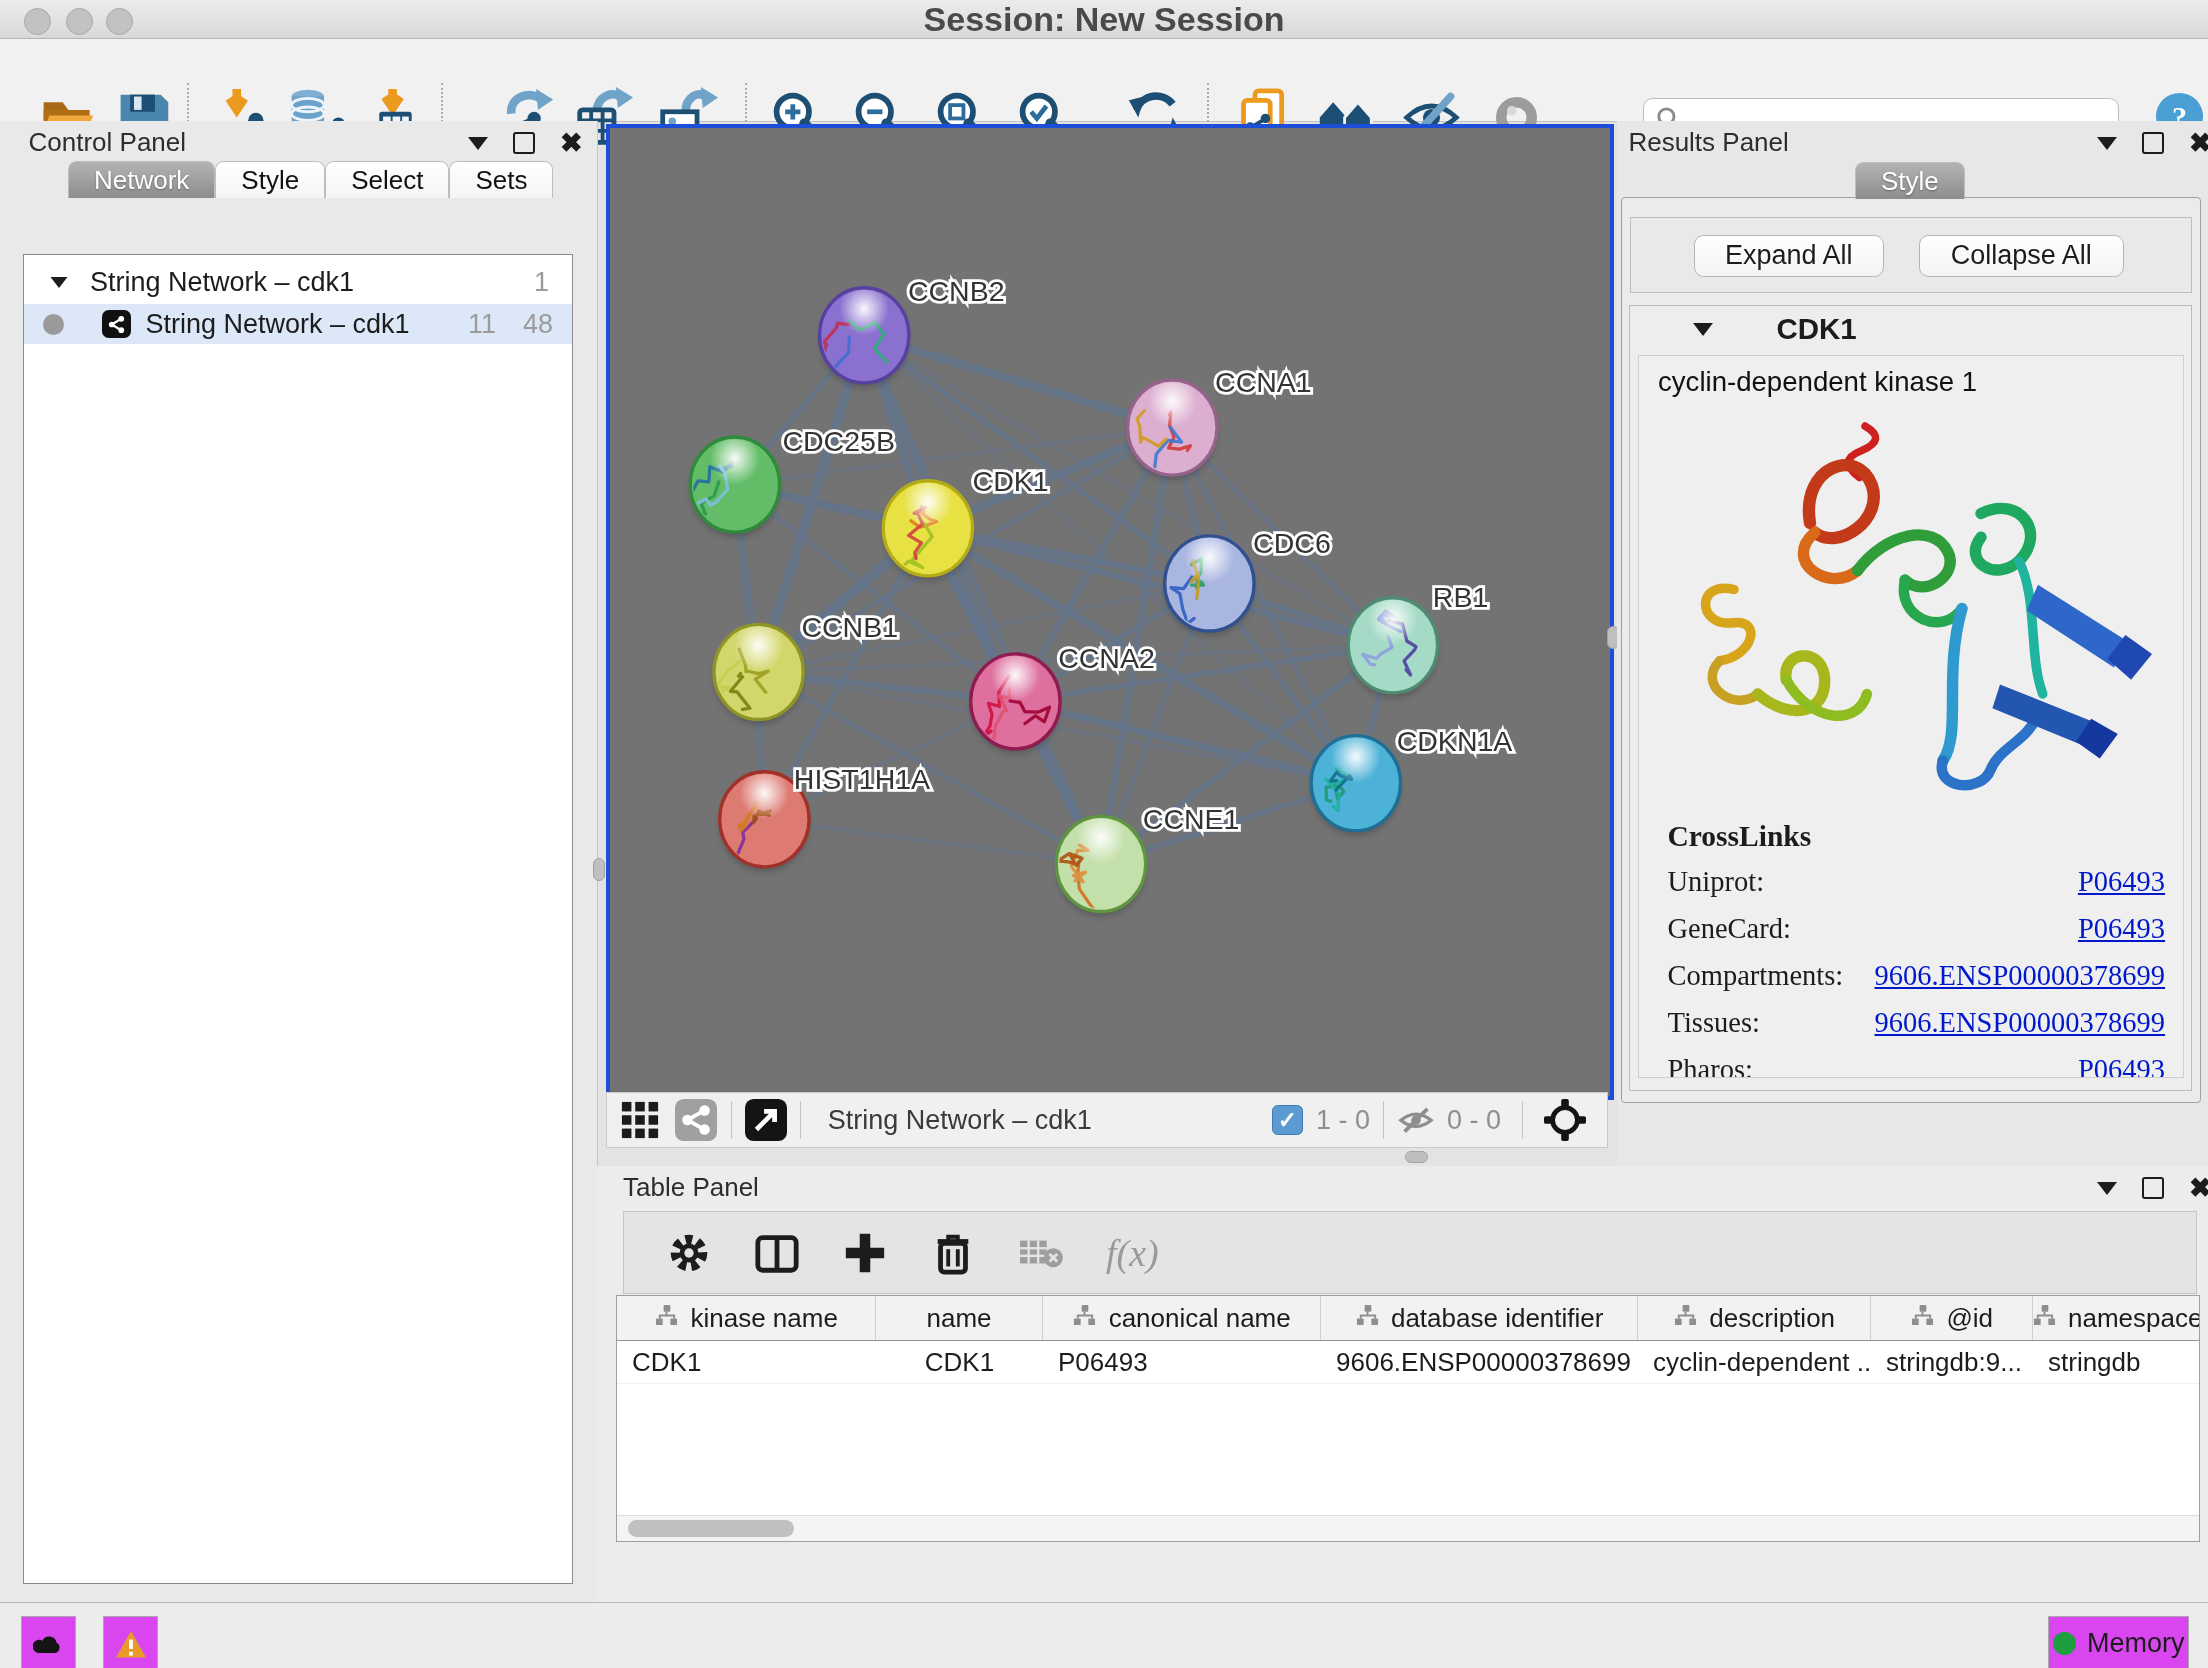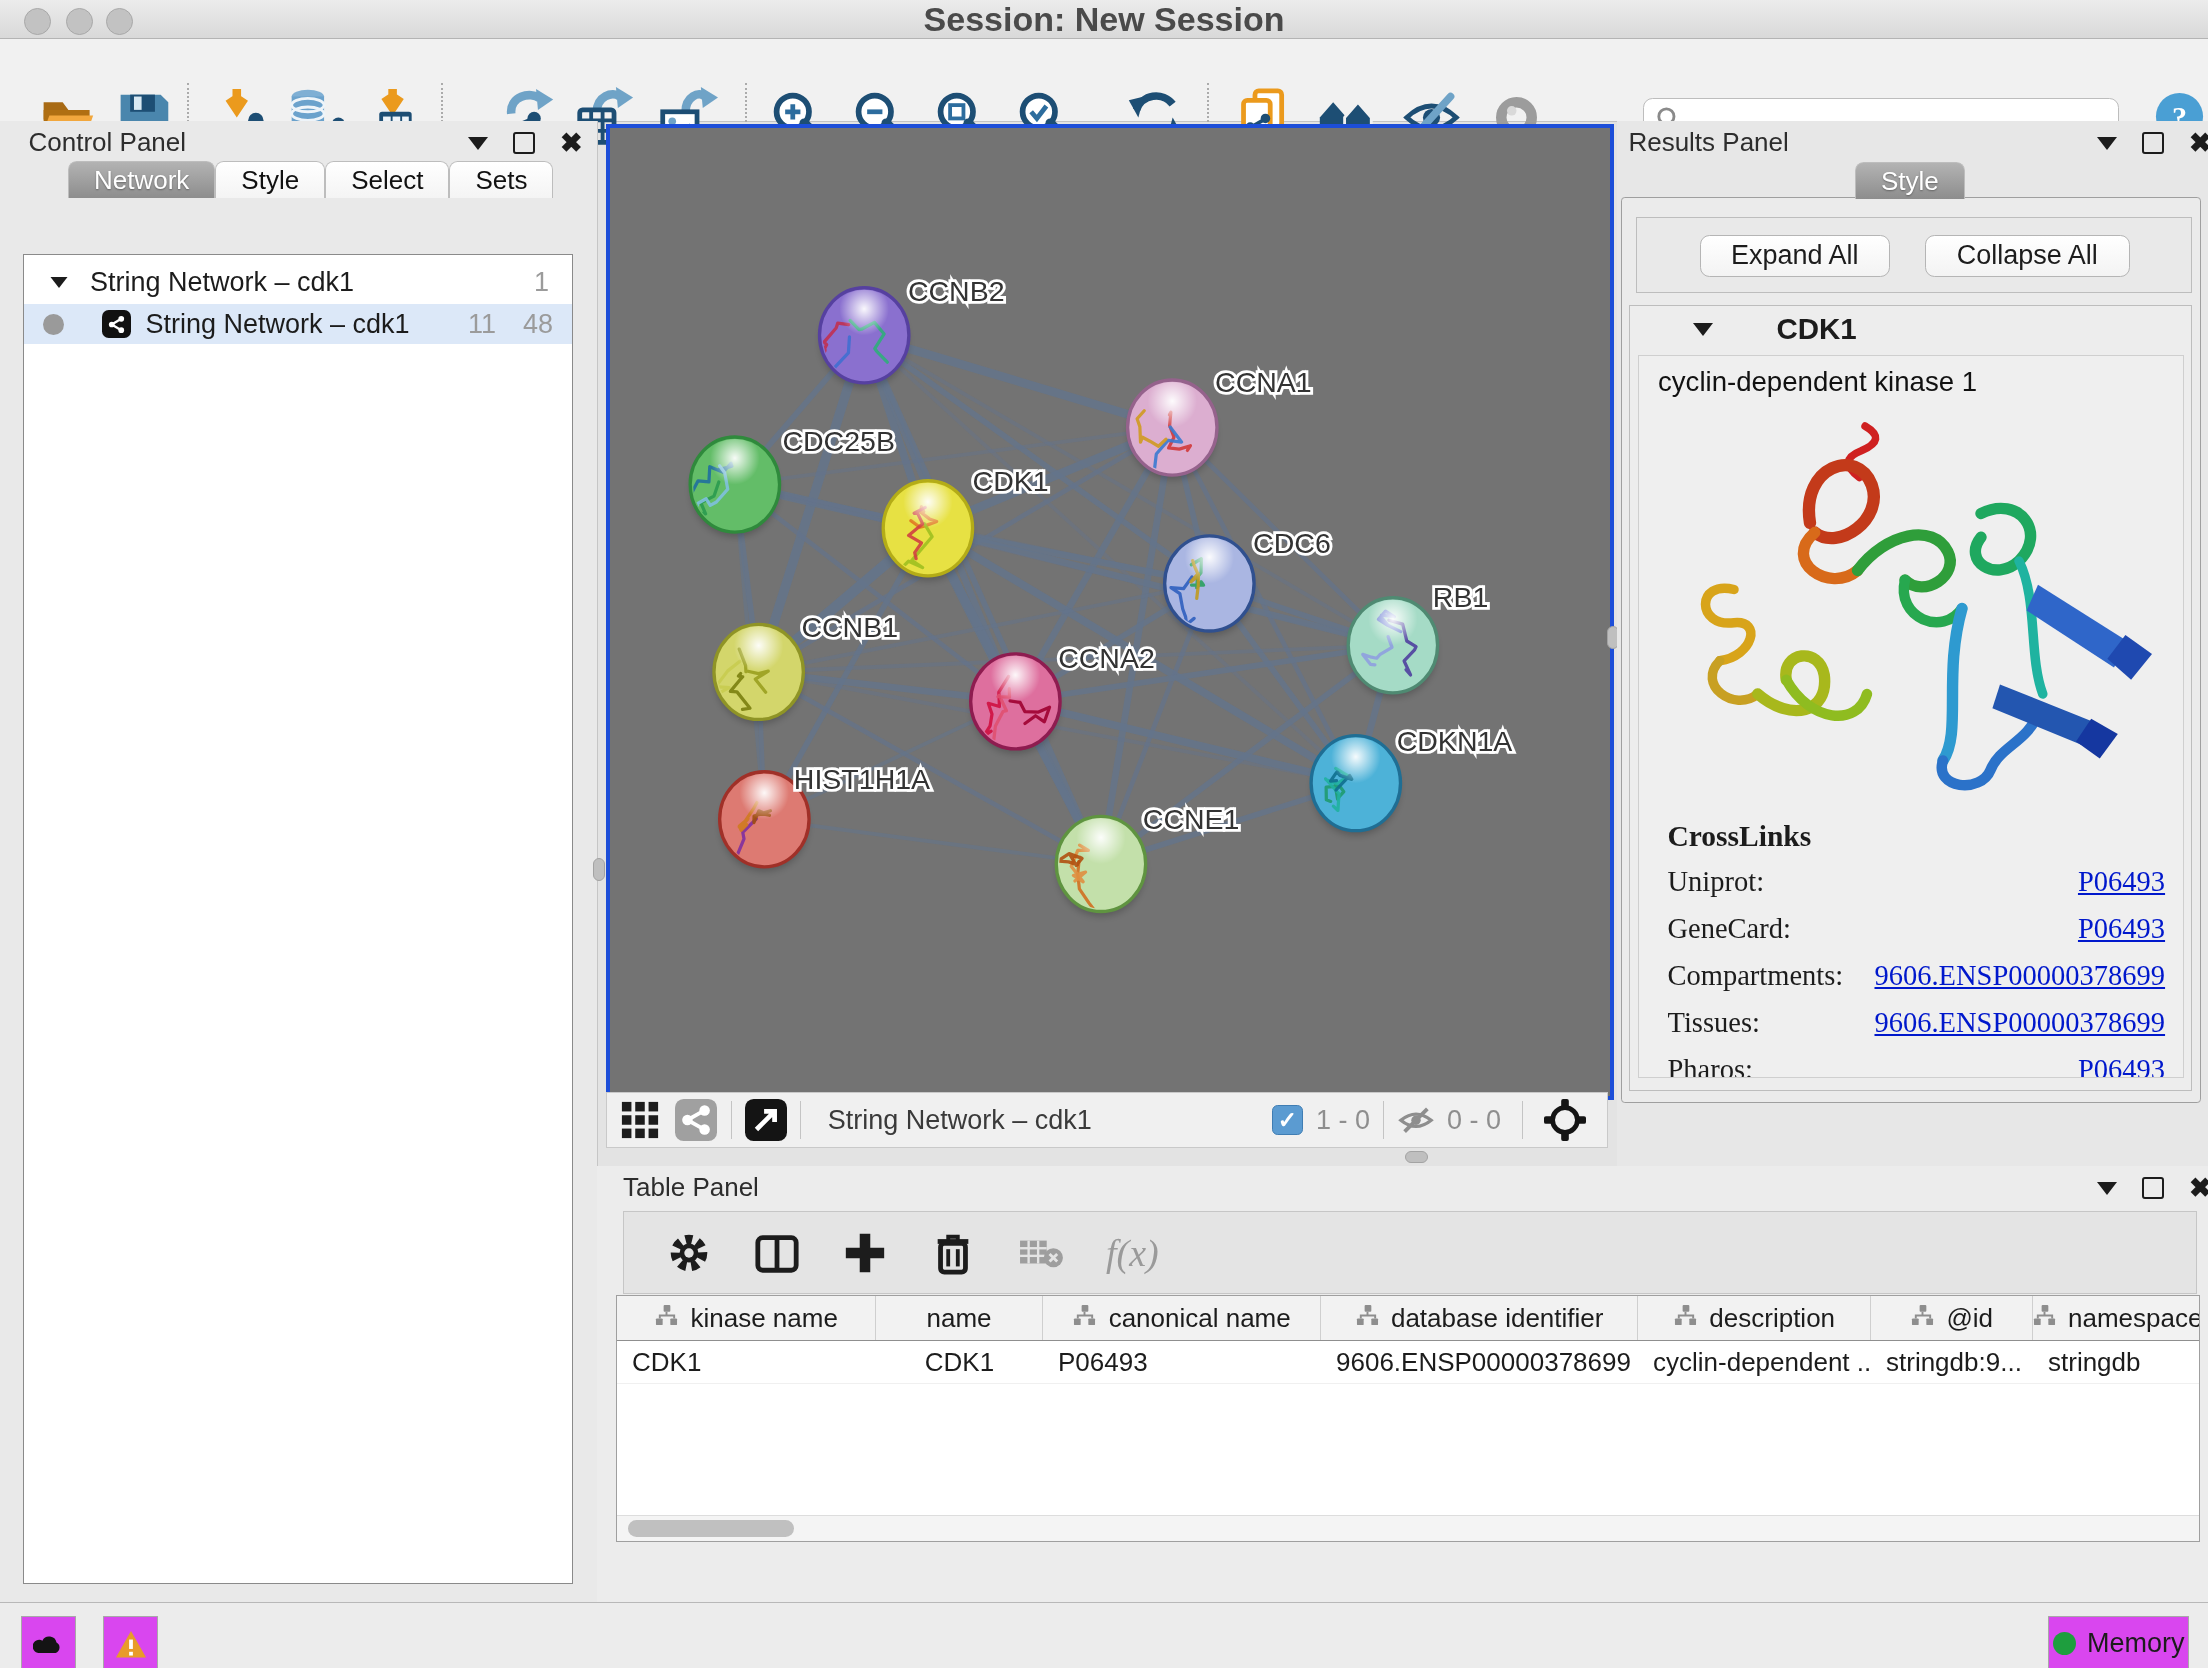--- a/index.html
+++ b/index.html
@@ -56,21 +56,21 @@
   .nb-check{width:28.5px;height:28.5px;border-radius:5.7px;background:#5b9bd1;border:1px solid #3f7db3;
             color:#fff;font-size:23px;font-weight:bold;display:flex;align-items:center;justify-content:center;}
   .nb-gray{color:#8e8e8e;}
 
   .grip{position:absolute;background:#bfbfbf;border:1px solid #a3a3a3;border-radius:7.6px;}
 
   
   .results-panel{left:1617px;top:121px;width:592px;height:1045px;background:#e7e7e7;}
   .rp-outer{position:absolute;left:3.8px;top:76px;width:580px;height:906px;background:#ebebeb;
             border:1.9px solid #9f9f9f;border-radius:3.8px;box-sizing:border-box;}
-  .rp-btnbox{position:absolute;left:14px;top:19px;right:7.6px;height:76px;background:#e9e9e9;
+  .rp-btnbox{position:absolute;left:8px;top:19px;right:7.6px;height:76px;background:#e9e9e9;
              border:1.9px solid #bdbdbd;box-sizing:border-box;}
   .rp-btn{position:absolute;top:17px;height:42px;background:linear-gradient(#ffffff,#f3f3f3);
           border:1.9px solid #b5b5b5;border-radius:9.5px;font-size:27px;line-height:38px;text-align:center;
           box-sizing:border-box;cursor:pointer;}
   .rp-entry{position:absolute;left:7.6px;top:107px;right:7.6px;bottom:11.4px;border:1.9px solid #bdbdbd;
             background:#ededed;box-sizing:border-box;}
   .rp-entry-header{position:absolute;left:0;top:0;width:100%;height:46px;display:flex;align-items:center;}
   .rp-content{position:absolute;left:7.6px;top:49px;right:7.6px;bottom:11.4px;background:#efefef;
               border:1px solid #cfcfcf;overflow:hidden;}
   .rp-desc{position:absolute;left:19px;top:9.5px;font-size:27.6px;color:#111;}

